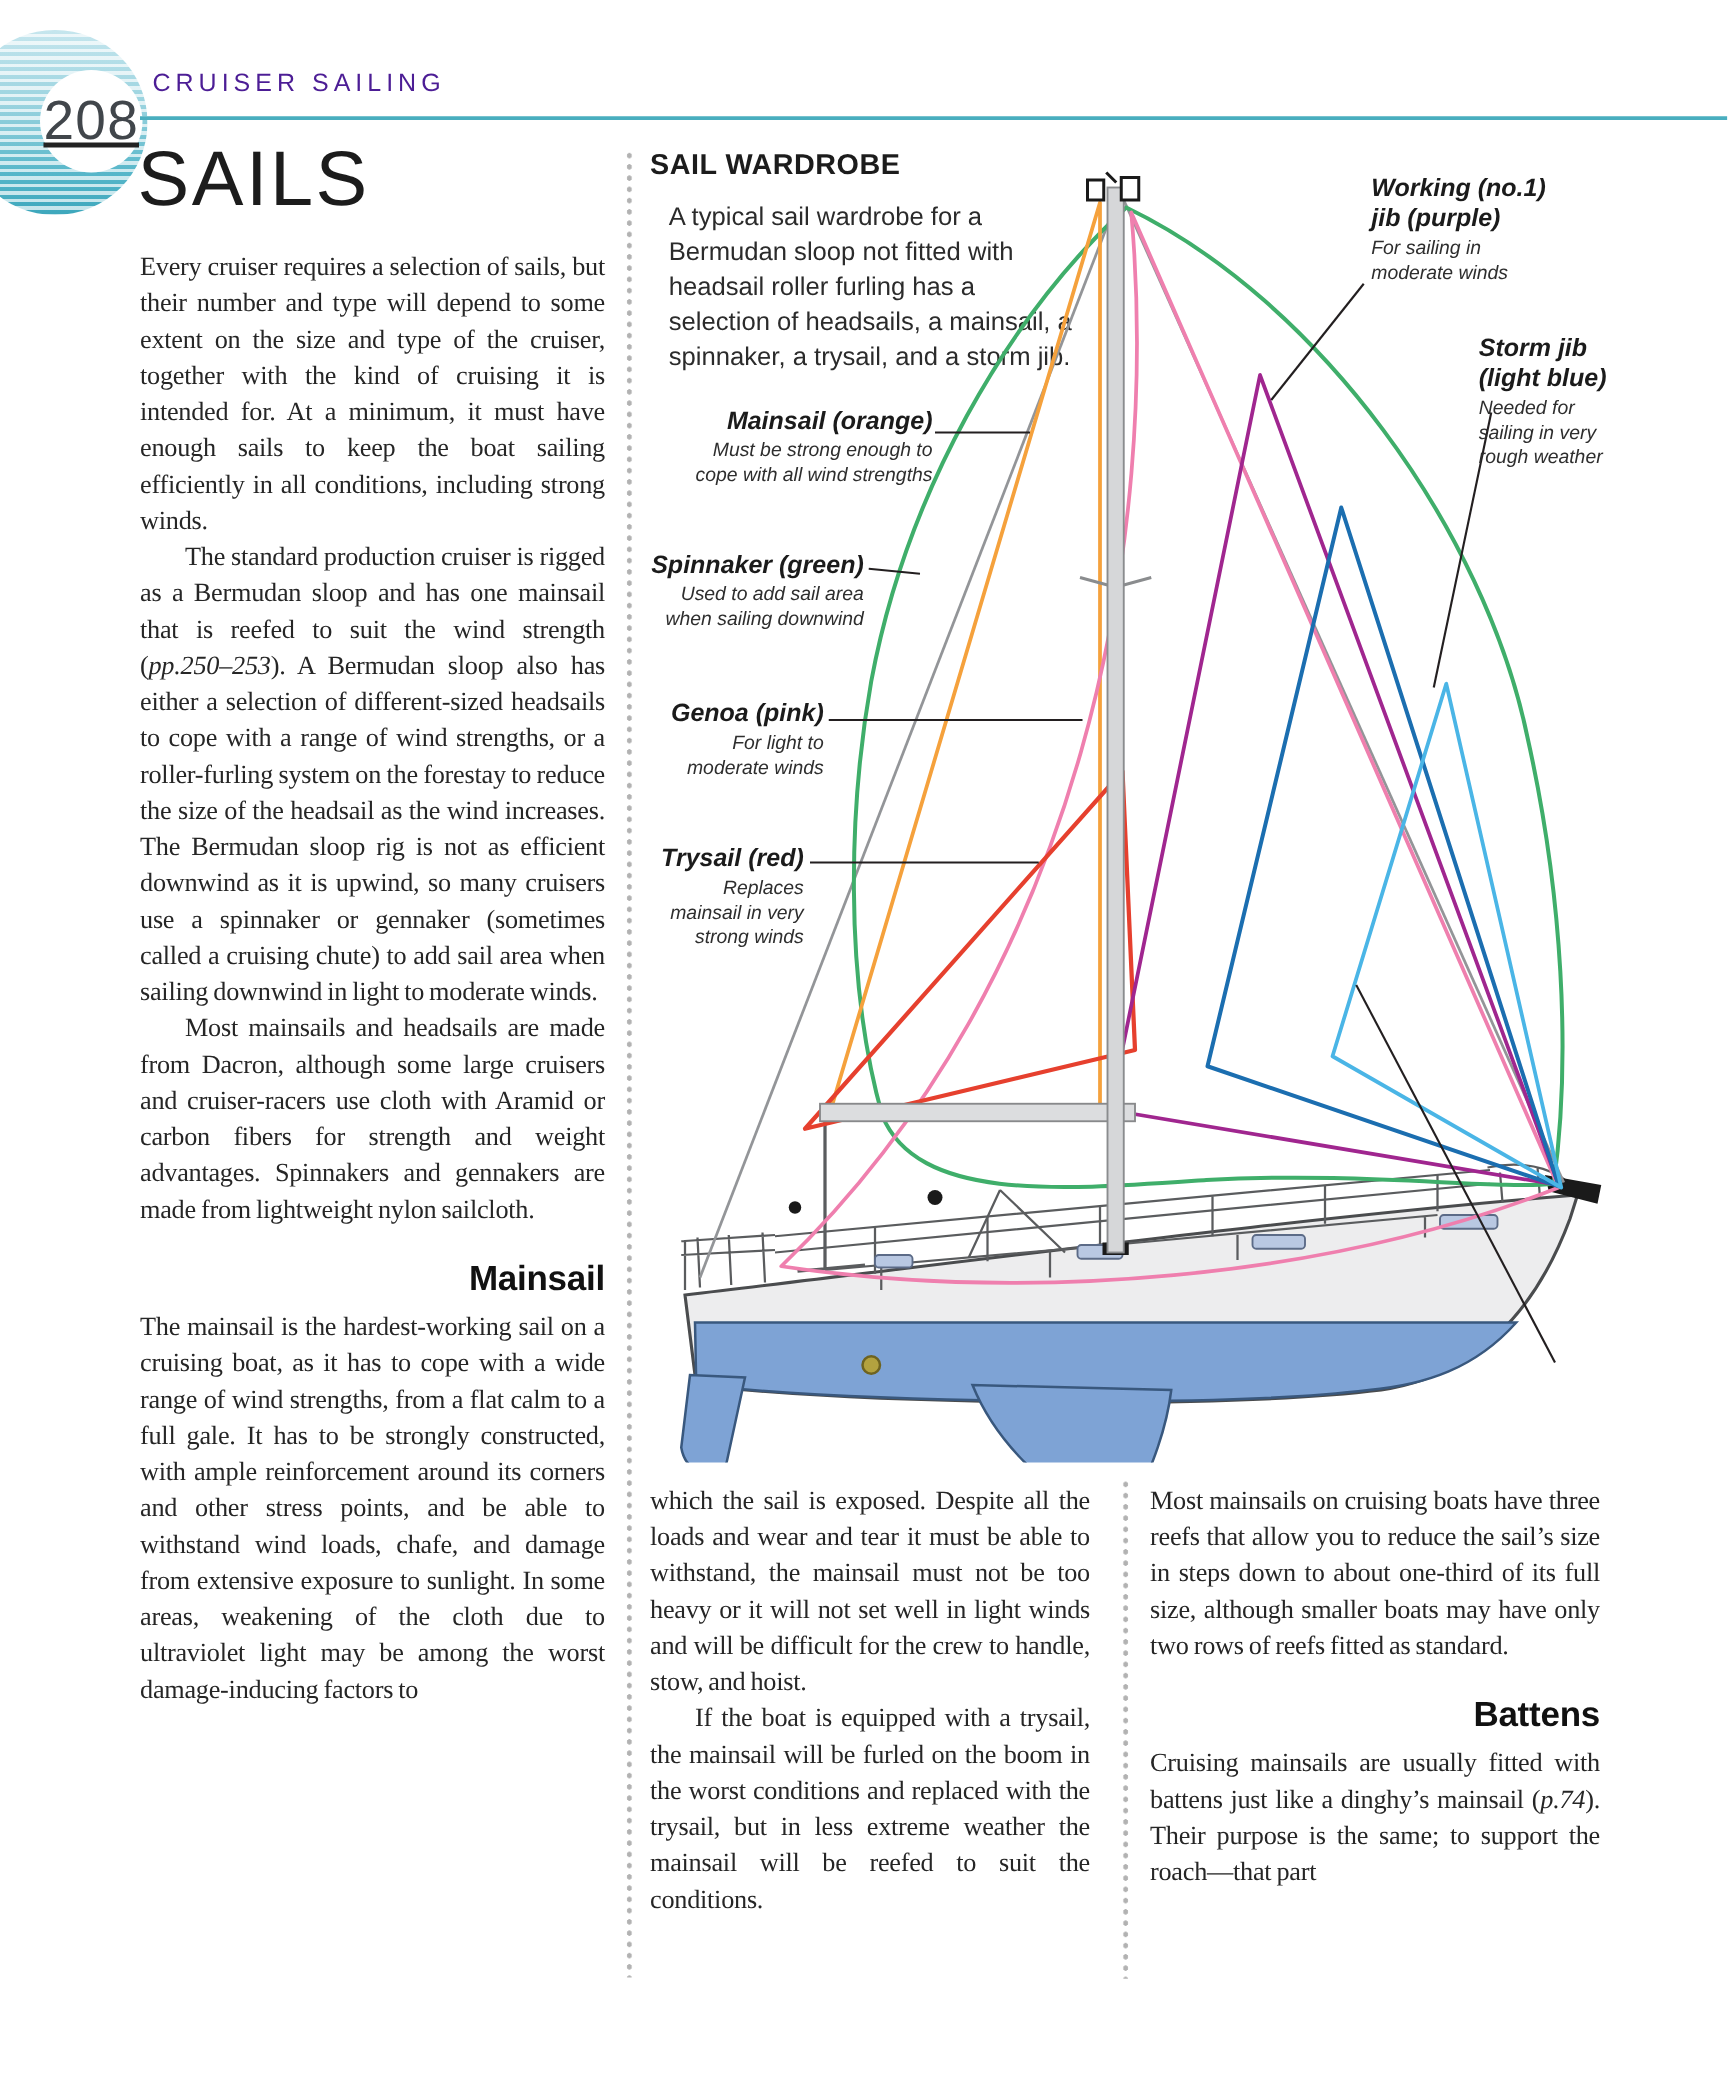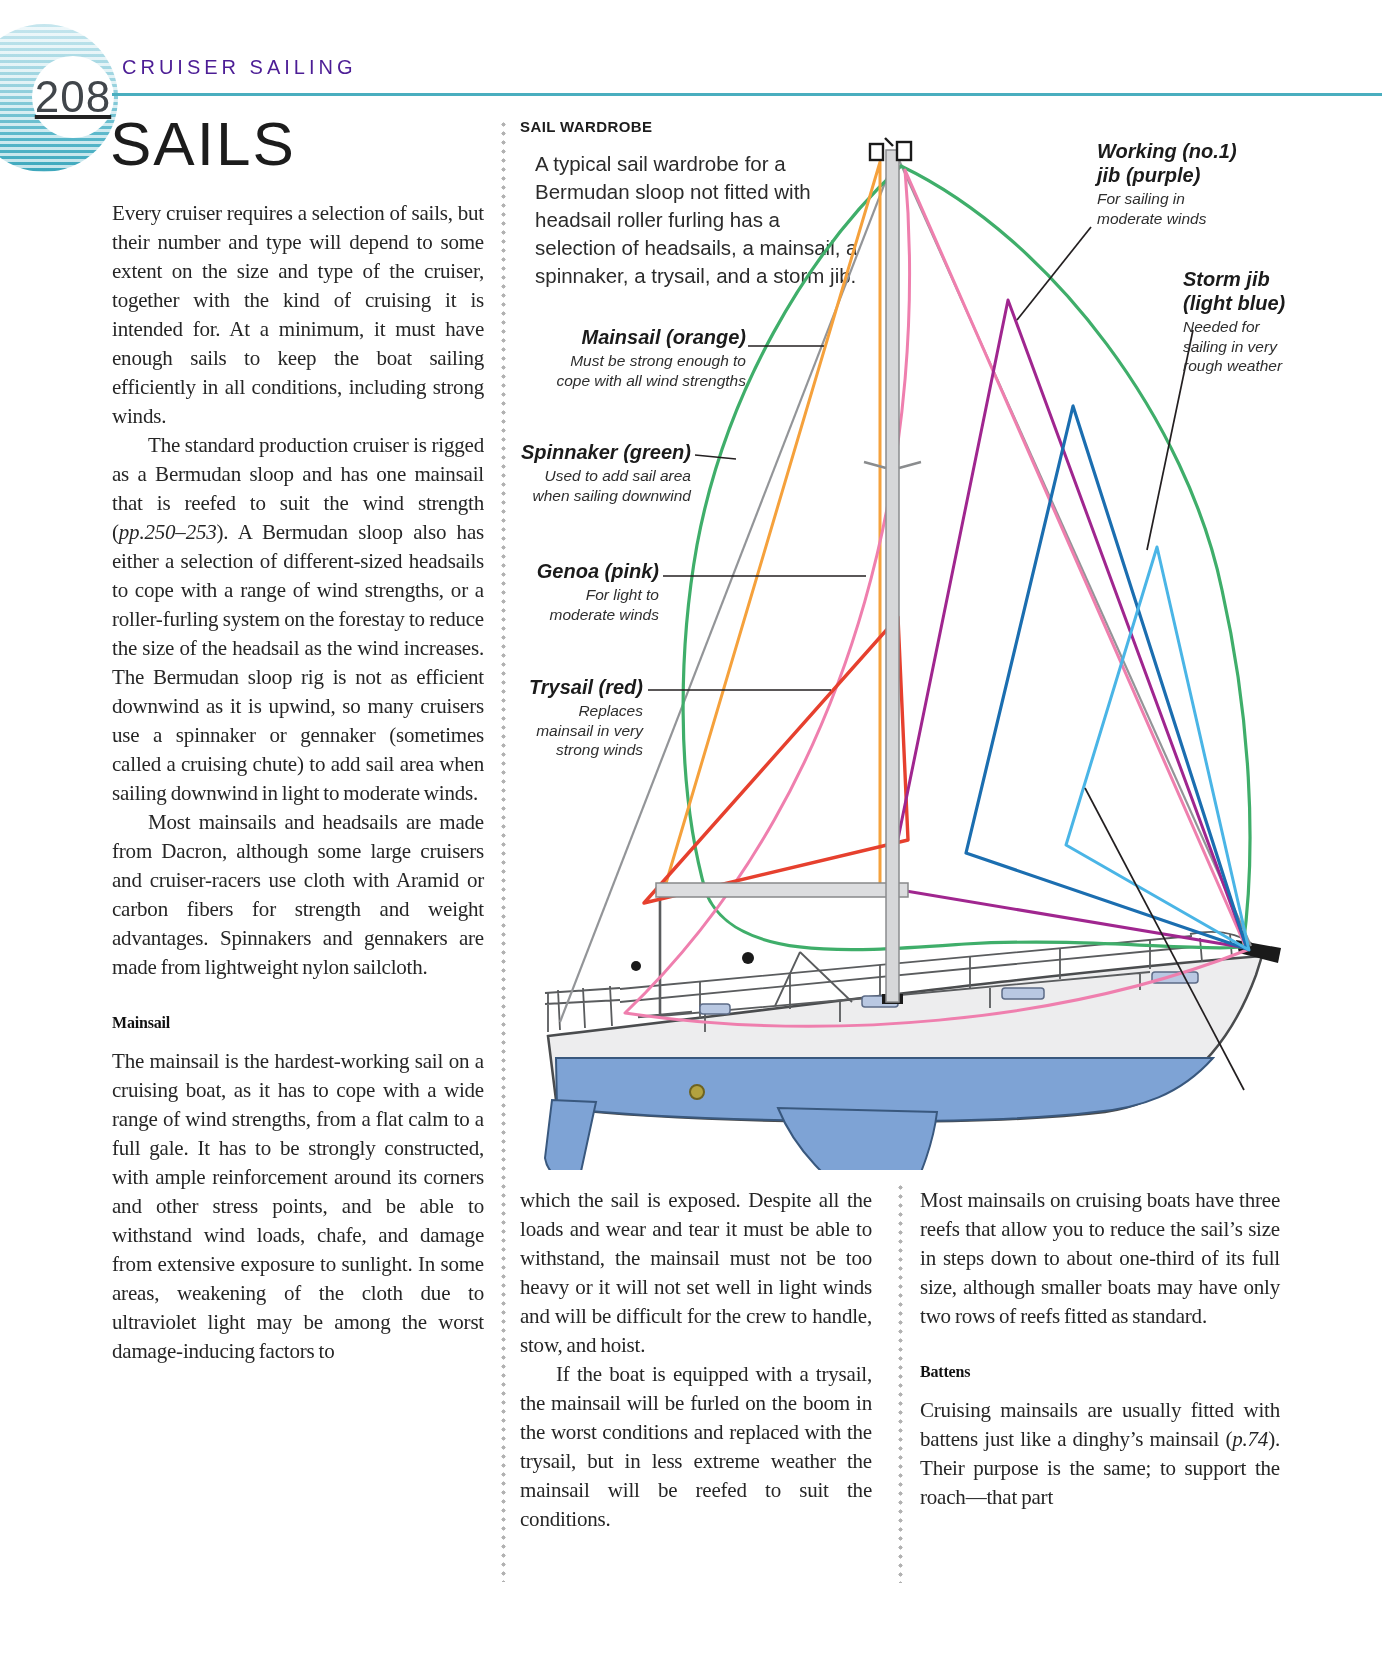--- a/index.html
+++ b/index.html
@@ -26,26 +26,26 @@
   .dotdiv.d2{left:898px;top:1183px;height:400px;}
 
   
   .serif-col{position:absolute;font-family:"Liberation Serif",serif;color:#262626;
     font-size:21px;line-height:29px;text-align:justify;letter-spacing:-0.2px;word-spacing:-1px;}
   .serif-col p{margin:0;}
   .indent{text-indent:36px;}
   .col-left{left:112px;top:199px;width:372px;}
   .col-mid-bottom{left:520px;top:1186px;width:352px;}
   .col-right-bottom{left:920px;top:1186px;width:360px;}
-  .sub-heading{font-family:Liberation Serif, serif;font-weight:bold;font-size:16px;
-    color:#111;margin:27px 0 10px 0 !important;text-indent:0;line-height:28px;text-align:left;}
+  .sub-heading{font-family:Liberation Sans, sans-serif;font-weight:bold;font-size:28px;
+    color:#111;margin:27px 0 10px 0 !important;text-indent:0;line-height:28px;text-align:right;}
 
   
   .wardrobe{position:absolute;left:520px;top:118px;width:356px;}
-  .wardrobe h3{margin:0 0 6px 0;font-size:15px;font-weight:bold;letter-spacing:.4px;color:#1c1c1c;}
+  .wardrobe h3{margin:0 0 6px 0;font-size:23px;font-weight:bold;letter-spacing:.4px;color:#1c1c1c;}
   .wardrobe p{margin:15px;font-size:20.5px;line-height:28px;color:#2b2b2b;}
 
   
   .dlabel{position:absolute;}
   .dlabel .name{font-weight:bold;font-style:italic;font-size:20px;line-height:24px;
     color:#1b1b1b;white-space:pre-line;}
   .dlabel .desc{font-style:italic;font-size:15.5px;line-height:19.5px;color:#2e2e2e;
     white-space:pre-line;margin-top:2px;}
   .dlabel.right-al{text-align:right;}
   .lbl-mainsail{right:636px;top:325px;}

